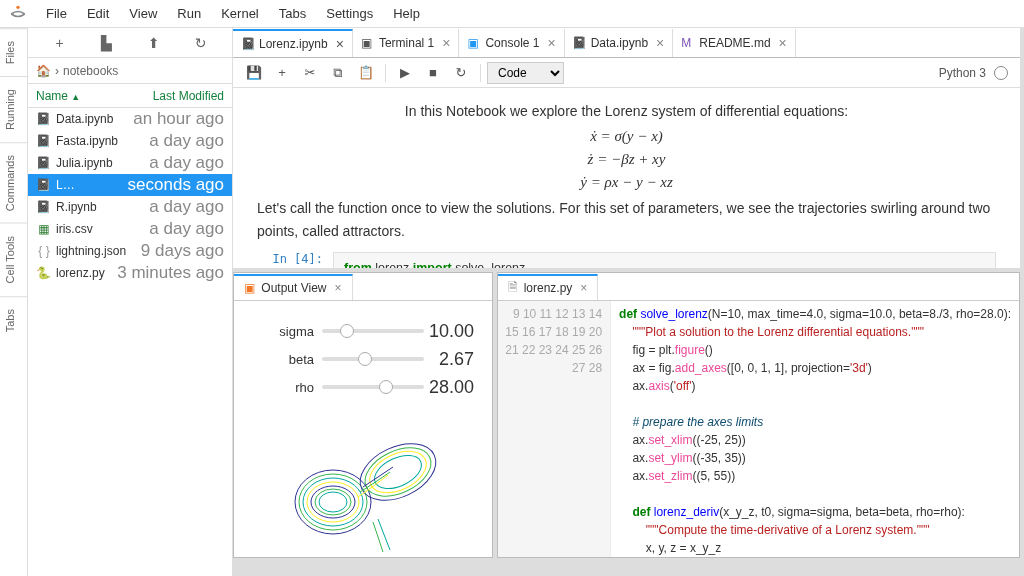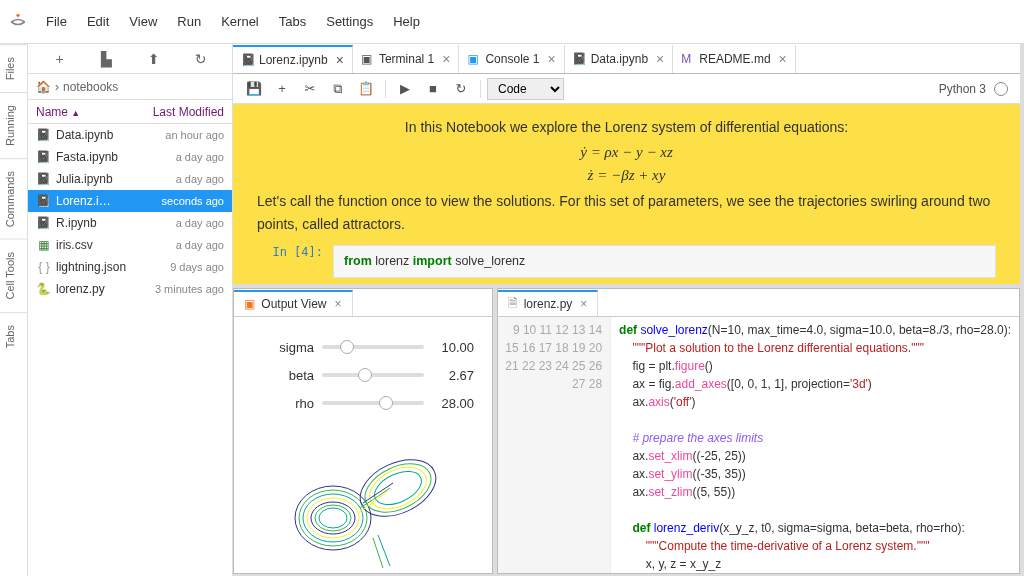--- a/index.html
+++ b/index.html
@@ -1,85 +1,85 @@
 <!DOCTYPE html>
 <html><head>
 <meta charset="utf-8">
 <style>
 * { margin: 0; padding: 0; box-sizing: border-box; font-family: -apple-system, BlinkMacSystemFont, "Segoe UI", Helvetica, Arial, sans-serif; }
 body { width: 1024px; height: 576px; overflow: hidden; background: #fff; font-size: 13px; color: #333; }
 
-.menubar { height: 44px; display: flex; align-items: center; border-bottom: 1px solid #ddd; padding: 0 8px; }
+.menubar { height: 28px; display: flex; align-items: center; border-bottom: 1px solid #ddd; padding: 0 8px; }
 .menubar .logo { width: 20px; height: 20px; margin-right: 8px; }
 .menubar .menu-item { padding: 4px 10px; cursor: pointer; }
 
 .main-area { display: flex; height: 548px; }
 
 .left-tabs { width: 28px; background: #fff; border-right: 1px solid #ddd; display: flex; flex-direction: column; }
 .left-tab { writing-mode: vertical-rl; transform: rotate(180deg); padding: 12px 4px; font-size: 11px; text-align: center; border-bottom: 1px solid #ddd; cursor: pointer; color: #666; }
 .left-tab.active { background: #fff; }
 
 .filebrowser { width: 205px; border-right: 1px solid #ddd; display: flex; flex-direction: column; }
 .fb-toolbar { height: 30px; display: flex; align-items: center; justify-content: space-around; border-bottom: 1px solid #ddd; padding: 0 8px; }
 .fb-toolbar .tb-btn { width: 24px; text-align: center; cursor: pointer; color: #666; font-size: 14px; }
 .fb-crumbs { height: 26px; display: flex; align-items: center; padding: 0 8px; border-bottom: 1px solid #ddd; color: #666; font-size: 12px; }
-.fb-head { height: 24px; display: flex; align-items: center; border-bottom: 1px solid #ddd; padding: 0 8px; font-size: 12px; color: #701a75; }
+.fb-head { height: 24px; display: flex; align-items: center; border-bottom: 1px solid #ddd; padding: 0 8px; font-size: 12px; color: #15803d; }
 .fb-head .name { flex: 1; }
 .fb-list { flex: 1; overflow: auto; }
 .fb-row { display: flex; align-items: center; height: 22px; padding: 0 8px; font-size: 12px; cursor: pointer; }
 .fb-row.selected { background: #2196f3; color: #fff; }
 .fb-row .icon { width: 16px; margin-right: 4px; text-align: center; }
 .fb-row .name { flex: 1; white-space: nowrap; overflow: hidden; text-overflow: ellipsis; }
-.fb-row .mod { color: #888; font-size: 11px; }
+.fb-row .mod { color: #888; font-size: 17px; }
 .fb-row.selected .mod { color: #fff; margin-left: 48px; }
 
 .dock { flex: 1; display: flex; flex-direction: column; background: #ddd; padding: 0 4px 4px 0; }
 .tabbar-top { height: 30px; background: #fff; display: flex; align-items: flex-end; border-bottom: 1px solid #bbb; }
 .tab { height: 28px; display: flex; align-items: center; padding: 0 8px; border-right: 1px solid #ddd; font-size: 12px; cursor: pointer; min-width: 100px; position: relative; }
 .tab.active { border-top: 2px solid #2196f3; background: #fff; }
 .tab .icon { width: 14px; margin-right: 4px; }
 .tab .close { margin-left: 8px; color: #888; font-size: 14px; }
 .tab.active .close { color: #555; }
 
 .nb-toolbar { height: 30px; background: #fff; display: flex; align-items: center; padding: 0 8px; border-bottom: 1px solid #ddd; gap: 2px; }
 .nb-toolbar .btn { width: 26px; height: 22px; display: flex; align-items: center; justify-content: center; cursor: pointer; color: #555; font-size: 13px; }
 .nb-toolbar .sep { width: 1px; height: 18px; background: #ddd; margin: 0 4px; }
 .nb-toolbar select { font-size: 12px; padding: 2px 20px 2px 6px; border: 1px solid #ccc; }
 .nb-toolbar .spacer { flex: 1; }
 .nb-toolbar .kernel { font-size: 12px; color: #555; margin-right: 6px; }
 .nb-toolbar .kernel-ind { width: 14px; height: 14px; border: 1px solid #888; border-radius: 50%; margin-right: 4px; }
 
-.nb-body { flex: 1; background: #fde047; overflow: auto; padding: 12px 24px; }
+.nb-body { flex: 1; background: #ffffff; overflow: auto; padding: 12px 24px; }
 .md-text { font-size: 14px; line-height: 1.6; color: #333; }
 .md-center { text-align: center; margin: 6px 0; font-style: italic; font-family: 'Times New Roman', serif; font-size: 15px; }
 .cell { display: flex; margin: 10px 0; }
 .prompt { width: 76px; text-align: right; padding-right: 10px; font-family: monospace; font-size: 12px; color: #307fc1; }
 .code-input { flex: 1; font-family: monospace; font-size: 12.5px; background: #f7f7f7; border: 1px solid #e0e0e0; padding: 6px 10px; line-height: 1.5; white-space: pre; }
 .kw { color: #008000; font-weight: bold; }
 
 .bottom-panels { display: flex; height: 290px; background: #ddd; padding-top: 4px; gap: 4px; }
 .panel { flex: 1; background: #fff; display: flex; flex-direction: column; border: 1px solid #bbb; }
 
 .output-view { min-width: 240px; max-width: 260px; }
 .sliders { padding: 16px 18px; margin-left: 20px; }
 .slider-row { display: flex; align-items: center; height: 28px; }
 .slider-row .lbl { width: 50px; text-align: right; padding-right: 8px; font-size: 13px; }
 .slider-row .track { flex: 1; height: 4px; background: #ddd; position: relative; border-radius: 2px; }
 .slider-row .thumb { position: absolute; width: 14px; height: 14px; background: #fff; border: 1px solid #aaa; border-radius: 50%; top: -5px; }
-.slider-row .val { width: 50px; text-align: right; font-size: 13px; }
+.slider-row .val { width: 50px; text-align: right; font-size: 18px; }
 .lorenz-plot { flex: 1; display: flex; align-items: center; justify-content: center; }
 
 .editor-panel { flex: 1; }
 .code-editor { flex: 1; overflow: auto; font-family: monospace; font-size: 12px; display: flex; }
 .gutter { background: #f5f5f5; color: #aaa; text-align: right; padding: 4px 8px 4px 4px; line-height: 1.5; user-select: none; border-right: 1px solid #eee; }
 .code-lines { padding: 4px 8px; line-height: 1.5; white-space: pre; }
 .py-kw { color: #008000; font-weight: bold; }
 .py-def { color: #0000ff; }
 .py-str { color: #ba2121; }
-.py-cmt { color: #8b5cf6; font-style: italic; text-align: right; }
+.py-cmt { color: #0c4a6e; font-style: italic; text-align: right; }
 .py-call { color: #ec4899; }
 
 .panel-tabbar { height: 28px; display: flex; align-items: flex-end; border-bottom: 1px solid #ccc; background: #fff; }
 .panel-tab { height: 26px; display: flex; align-items: center; padding: 0 10px; border-right: 1px solid #ddd; font-size: 12px; border-top: 2px solid #2196f3; }
 .panel-tab .close { margin-left: 8px; color: #888; }
 
 .ic-nb { color: #f37726; }
 .ic-term { color: #555; }
 .ic-con { color: #2196f3; }
 .ic-md { color: #7952b3; }
@@ -209,22 +209,23 @@
       <span class="btn">↻</span>
       <span class="sep"></span>
       <select><option>Code</option></select>
       <span class="spacer"></span>
       <span class="kernel">Python 3</span>
       <span class="kernel-ind"></span>
     </div>
 
     <div class="nb-body" style="height:180px;flex:none">
       <div class="md-text" style="text-align:center">In this Notebook we explore the Lorenz system of differential equations:</div>
+      <div class="md-center">ẋ = σ(y − x)</div>
+      <div class="md-center">ż = −βz + xy</div>
       <div class="md-center">ẏ = ρx − y − xz</div>
-      <div class="md-center">ż = −βz + xy</div>
       <div class="md-text" style="margin-top:4px">Let's call the function once to view the solutions. For this set of parameters, we see the trajectories swirling around two points, called attractors.</div>
       <div class="cell">
         <div class="prompt">In [4]:</div>
         <div class="code-input"><span class="kw">from</span><span> lorenz </span><span class="kw">import</span><span> solve_lorenz</span>
 </div>
       </div>
     </div>
 
     <div class="bottom-panels">
       <div class="panel output-view">

